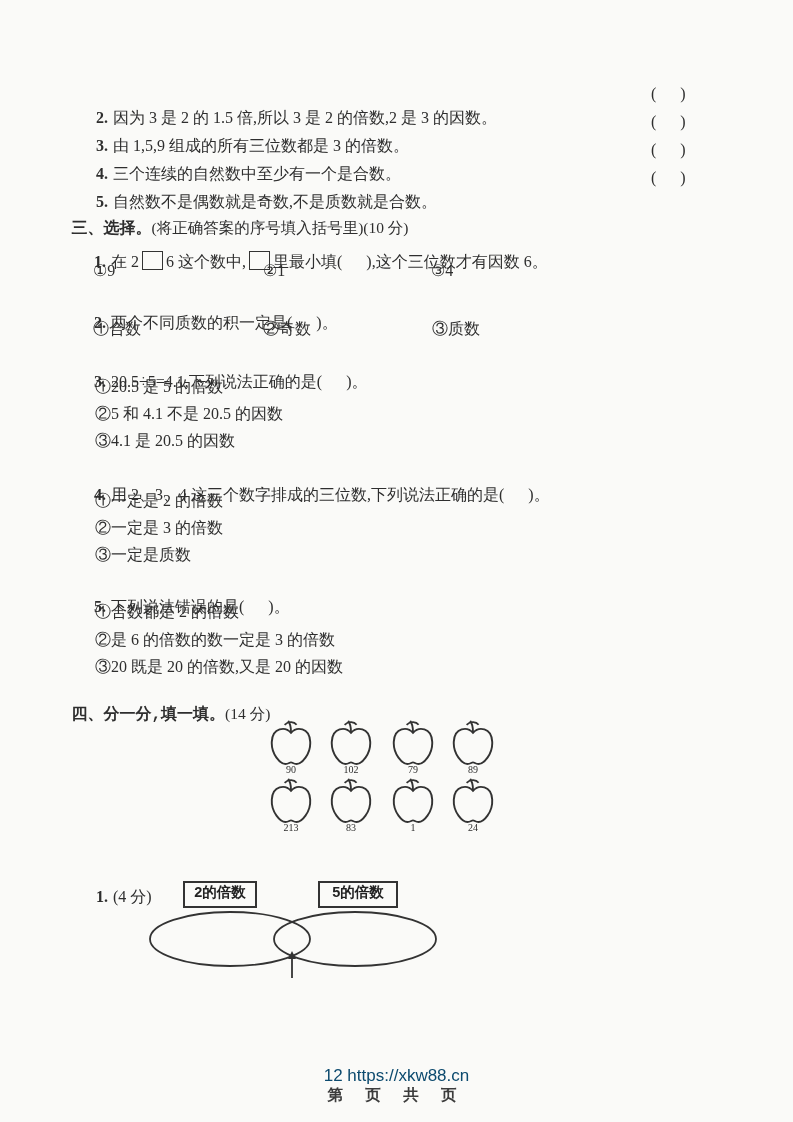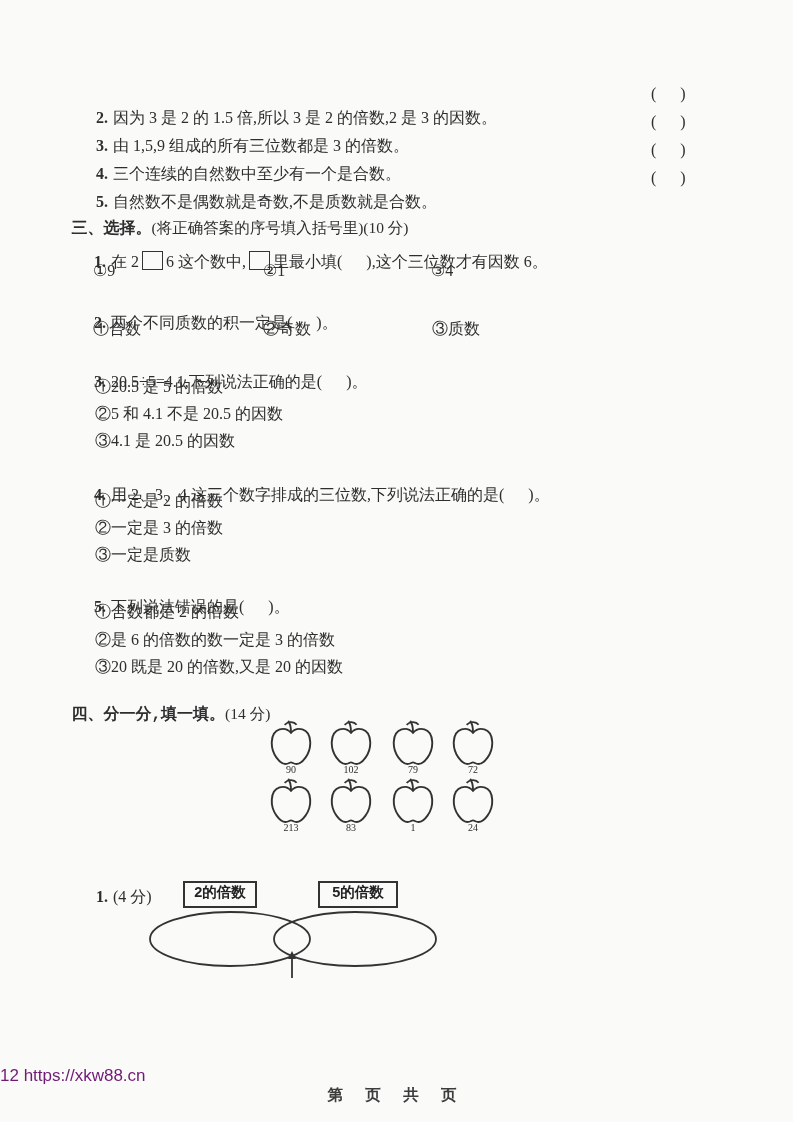--- a/index.html
+++ b/index.html
@@ -34,23 +34,23 @@
   .vbox{
     position:absolute;
     border:2px solid #333;
     font-family:"Liberation Sans","DejaVu Sans",sans-serif;
     font-weight:700;font-size:14.5px;color:#222;
     display:flex;align-items:flex-start;justify-content:center;
     background:transparent;
   }
   .venn-svg{position:absolute;}
   .footer-url{
-    position:absolute;left:0;width:100%;text-align:left;
+    position:absolute;left:0;width:100%;text-align:center;
     font-family:"Liberation Sans","DejaVu Sans",sans-serif;
-    font-size:17px;color:#701a75;
+    font-size:17px;color:#0c4a6e;
   }
   .footer-page{
     position:absolute;left:0;width:100%;text-align:center;
     font-family:"Liberation Sans","DejaVu Sans",sans-serif;
     font-size:15.5px;color:#3c3c3c;letter-spacing:9px;font-weight:600;
   }
 </style>
 </head>
 <body>
 
@@ -142,21 +142,21 @@
       <path d="M22 9 C27 4, 34 5, 37 9" fill="none" stroke="#333" stroke-width="2.2"></path>
     </svg>
     <span class="aval">79</span>
   </div>
   <div class="apple" style="left:449px;top:716px">
     <svg width="48" height="56" viewBox="0 0 60 66">
       <path d="M30 19 C23 11, 7 12, 6 30 C5 46, 17 58, 23 58 C27 58, 28 56, 30 56 C32 56, 33 58, 37 58 C43 58, 55 46, 54 30 C53 12, 37 11, 30 19 Z" fill="none" stroke="#333" stroke-width="2.4"></path>
       <path d="M30 18 C30 12, 29.5 8, 26.5 4" fill="none" stroke="#333" stroke-width="2.4"></path>
       <path d="M22 9 C27 4, 34 5, 37 9" fill="none" stroke="#333" stroke-width="2.2"></path>
     </svg>
-    <span class="aval">72</span>
+    <span class="aval">89</span>
   </div>
 
   <div class="apple" style="left:267px;top:774px">
     <svg width="48" height="56" viewBox="0 0 60 66">
       <path d="M30 19 C23 11, 7 12, 6 30 C5 46, 17 58, 23 58 C27 58, 28 56, 30 56 C32 56, 33 58, 37 58 C43 58, 55 46, 54 30 C53 12, 37 11, 30 19 Z" fill="none" stroke="#333" stroke-width="2.4"></path>
       <path d="M30 18 C30 12, 29.5 8, 26.5 4" fill="none" stroke="#333" stroke-width="2.4"></path>
       <path d="M22 9 C27 4, 34 5, 37 9" fill="none" stroke="#333" stroke-width="2.2"></path>
     </svg>
     <span class="aval">213</span>
   </div>

